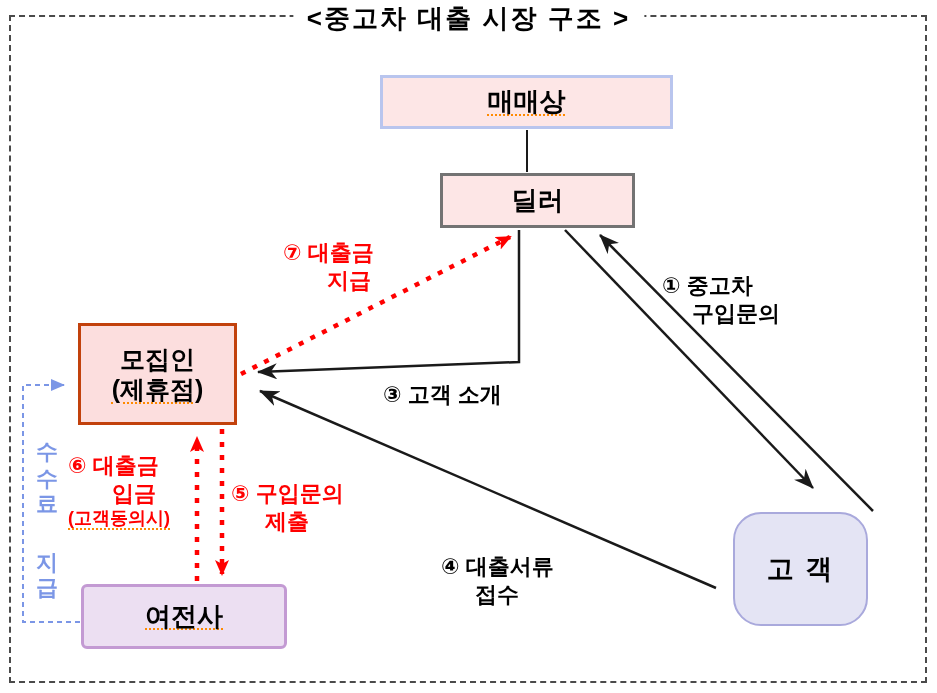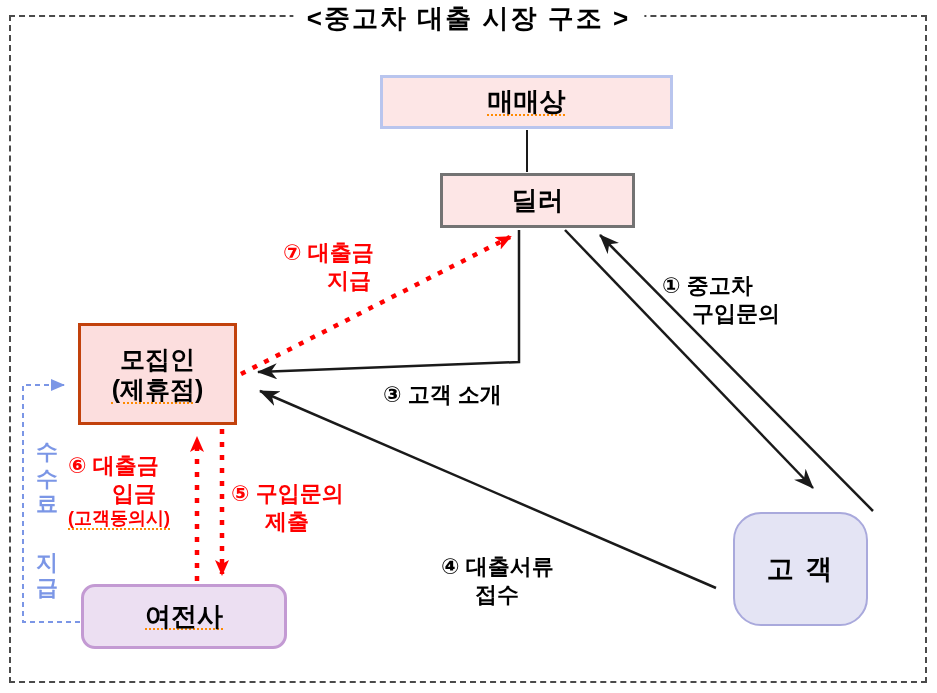--- a/index.html
+++ b/index.html
@@ -21,21 +21,21 @@
     position:absolute;display:flex;flex-direction:column;align-items:center;justify-content:center;
     box-sizing:border-box;font-weight:800;color:#000;text-align:center;line-height:1.22;
   }
   .box-maemaesang{left:380px;top:75px;width:293px;height:54px;font-size:26px;
     background:#fde6e6;border:3px solid #b9c5ee;}
   .box-dealer{left:428px;top:173px;width:195px;height:55px;font-size:26px;
     background:#fde6e6;border:3px solid #737373;margin-left:12px;}
   .box-recruiter{left:78px;top:323px;width:159px;height:102px;font-size:25px;
     background:#fcdede;border:3px solid #c2410c;}
   .box-finance{left:81px;top:584px;width:206px;height:65px;font-size:26px;
-    background:#ecdff2;border:3px solid #c39ad3;border-radius:14px;}
+    background:#ecdff2;border:3px solid #c39ad3;border-radius:6px;}
   .box-customer{left:733px;top:512px;width:135px;height:114px;font-size:27px;letter-spacing:2px;
     background:#e4e4f4;border:2px solid #a9a9dc;border-radius:28px;}
   .lbl{position:absolute;font-weight:800;font-size:22px;color:#000;line-height:1.25;white-space:nowrap;}
   .lbl .ln{display:block;}
   .red{color:#ff0000;}
   .small-ln{font-size:18px;}
   .ind30{margin-left:30px;} .ind34{margin-left:34px;} .ind44{margin-left:44px;}
   .fee-label{
     position:absolute;left:36px;top:426px;height:176px;
     writing-mode:vertical-rl;text-orientation:upright;

